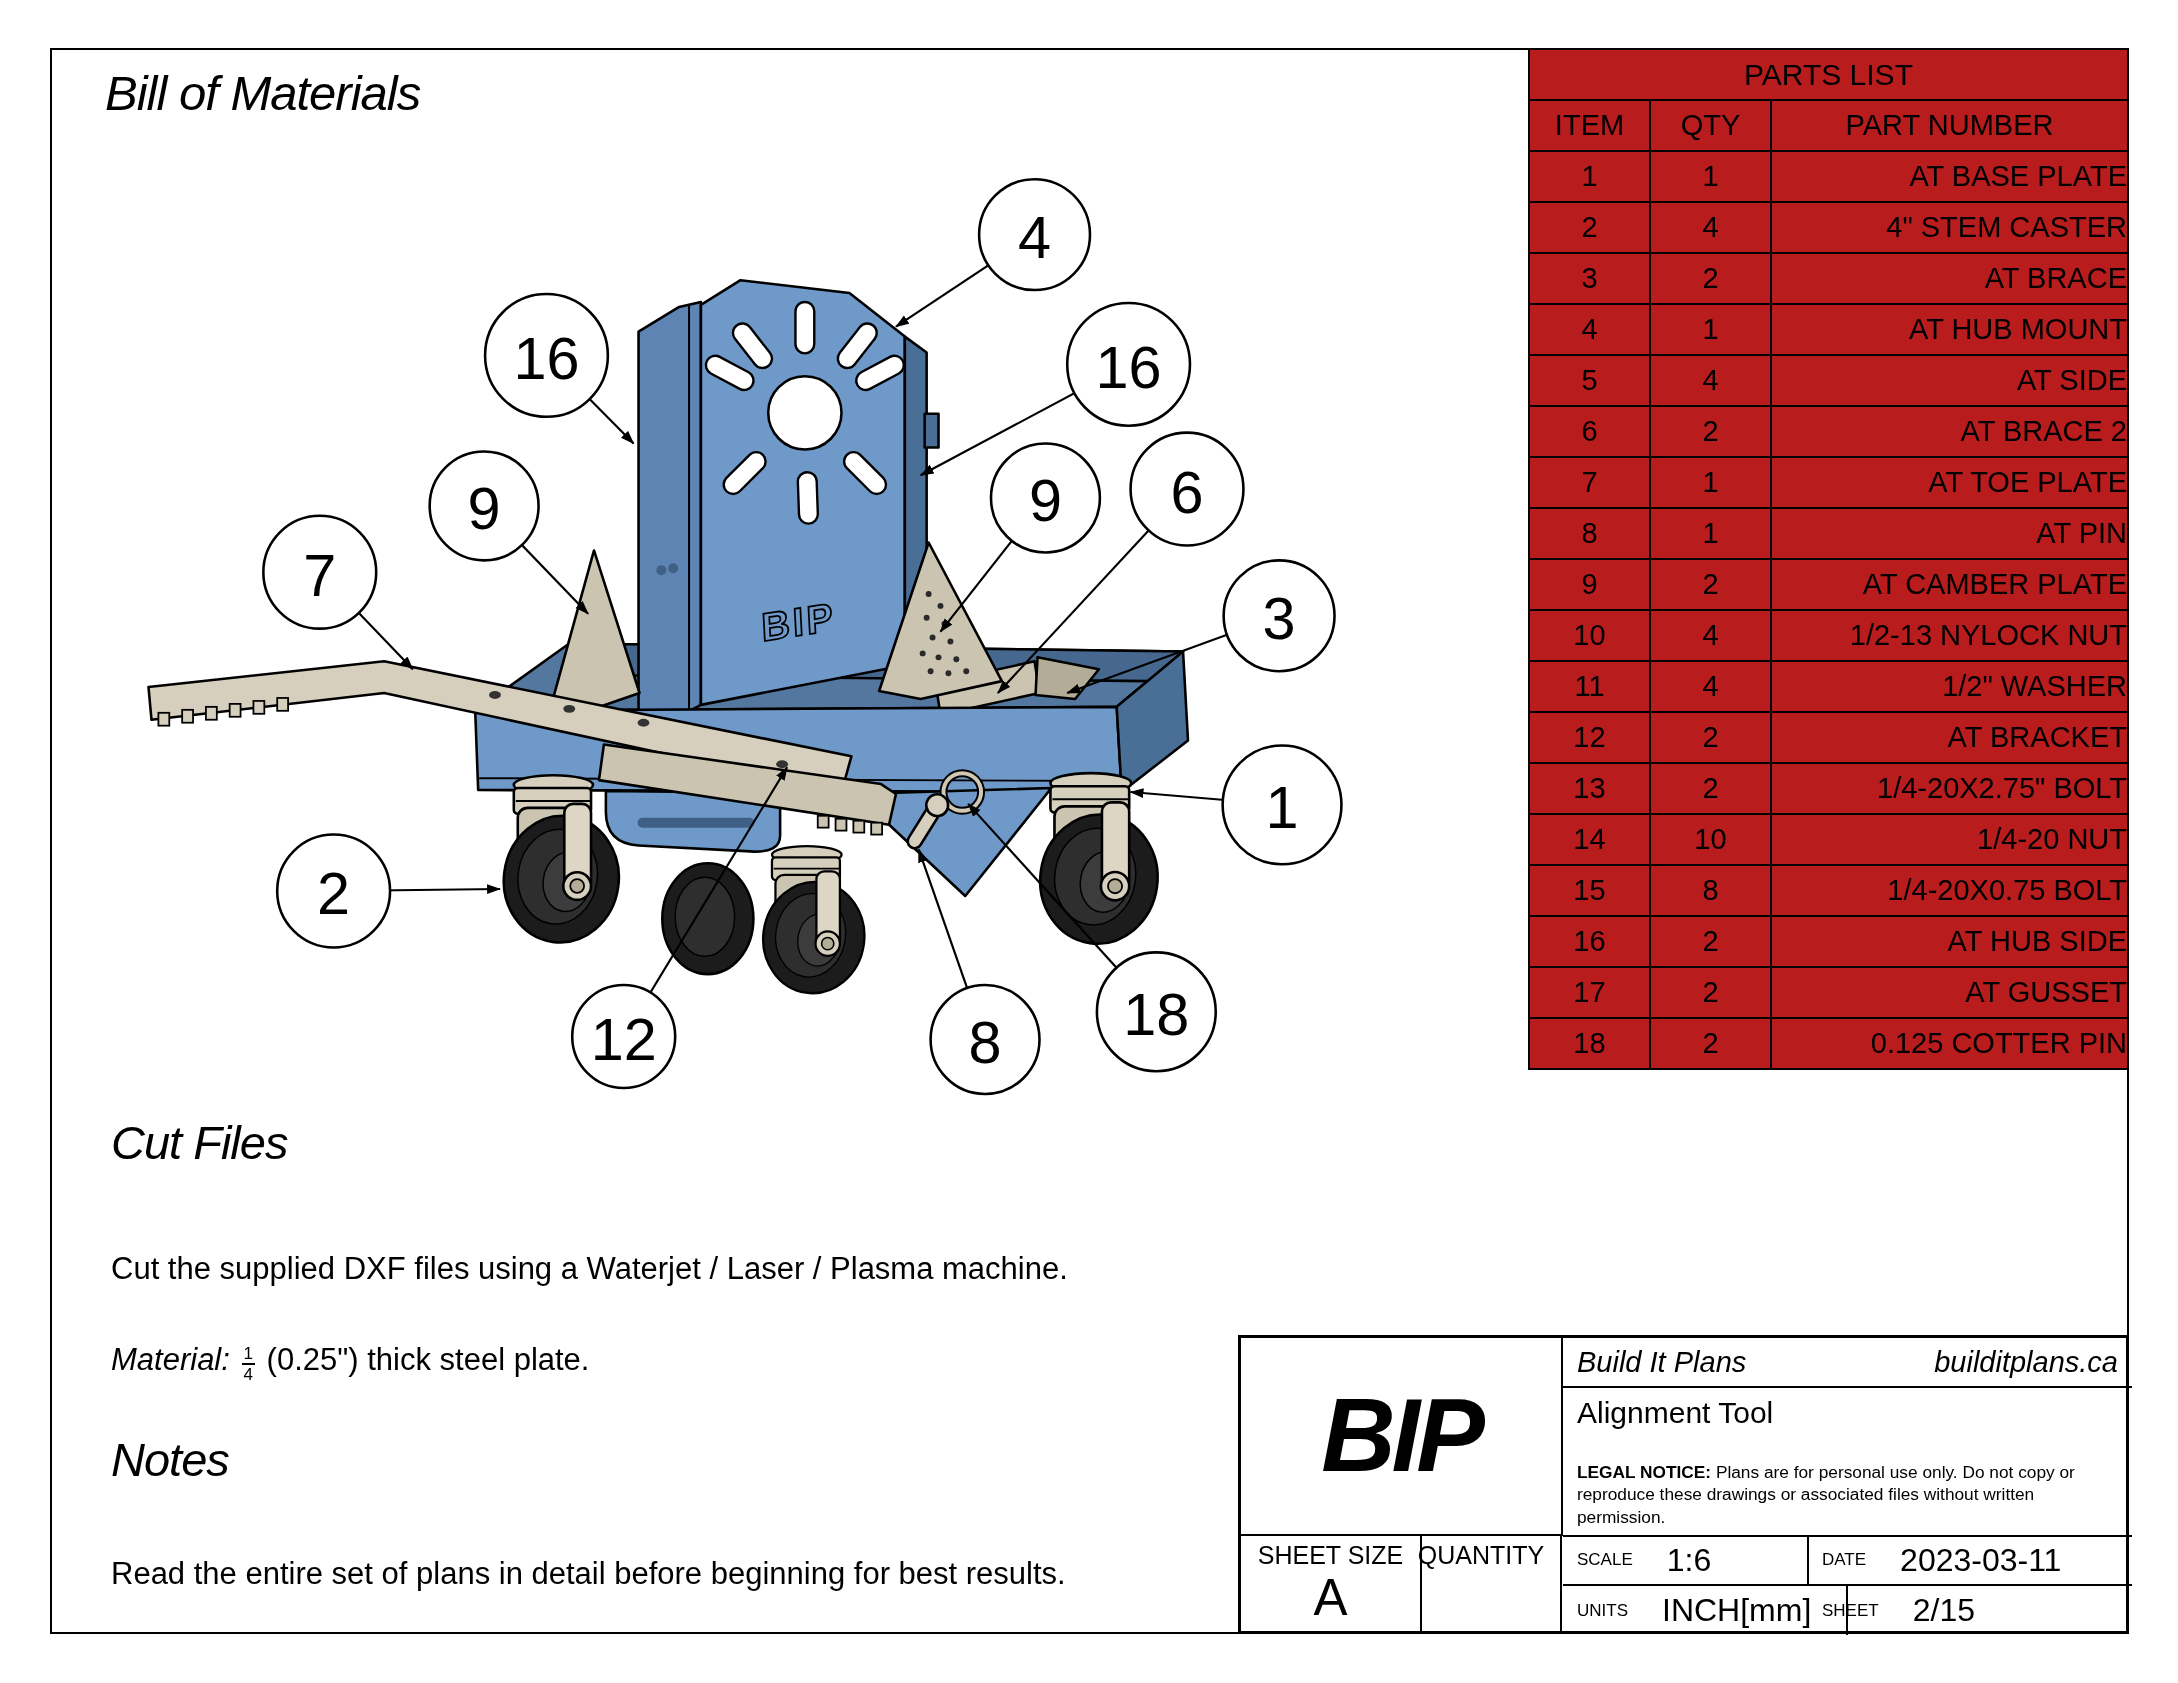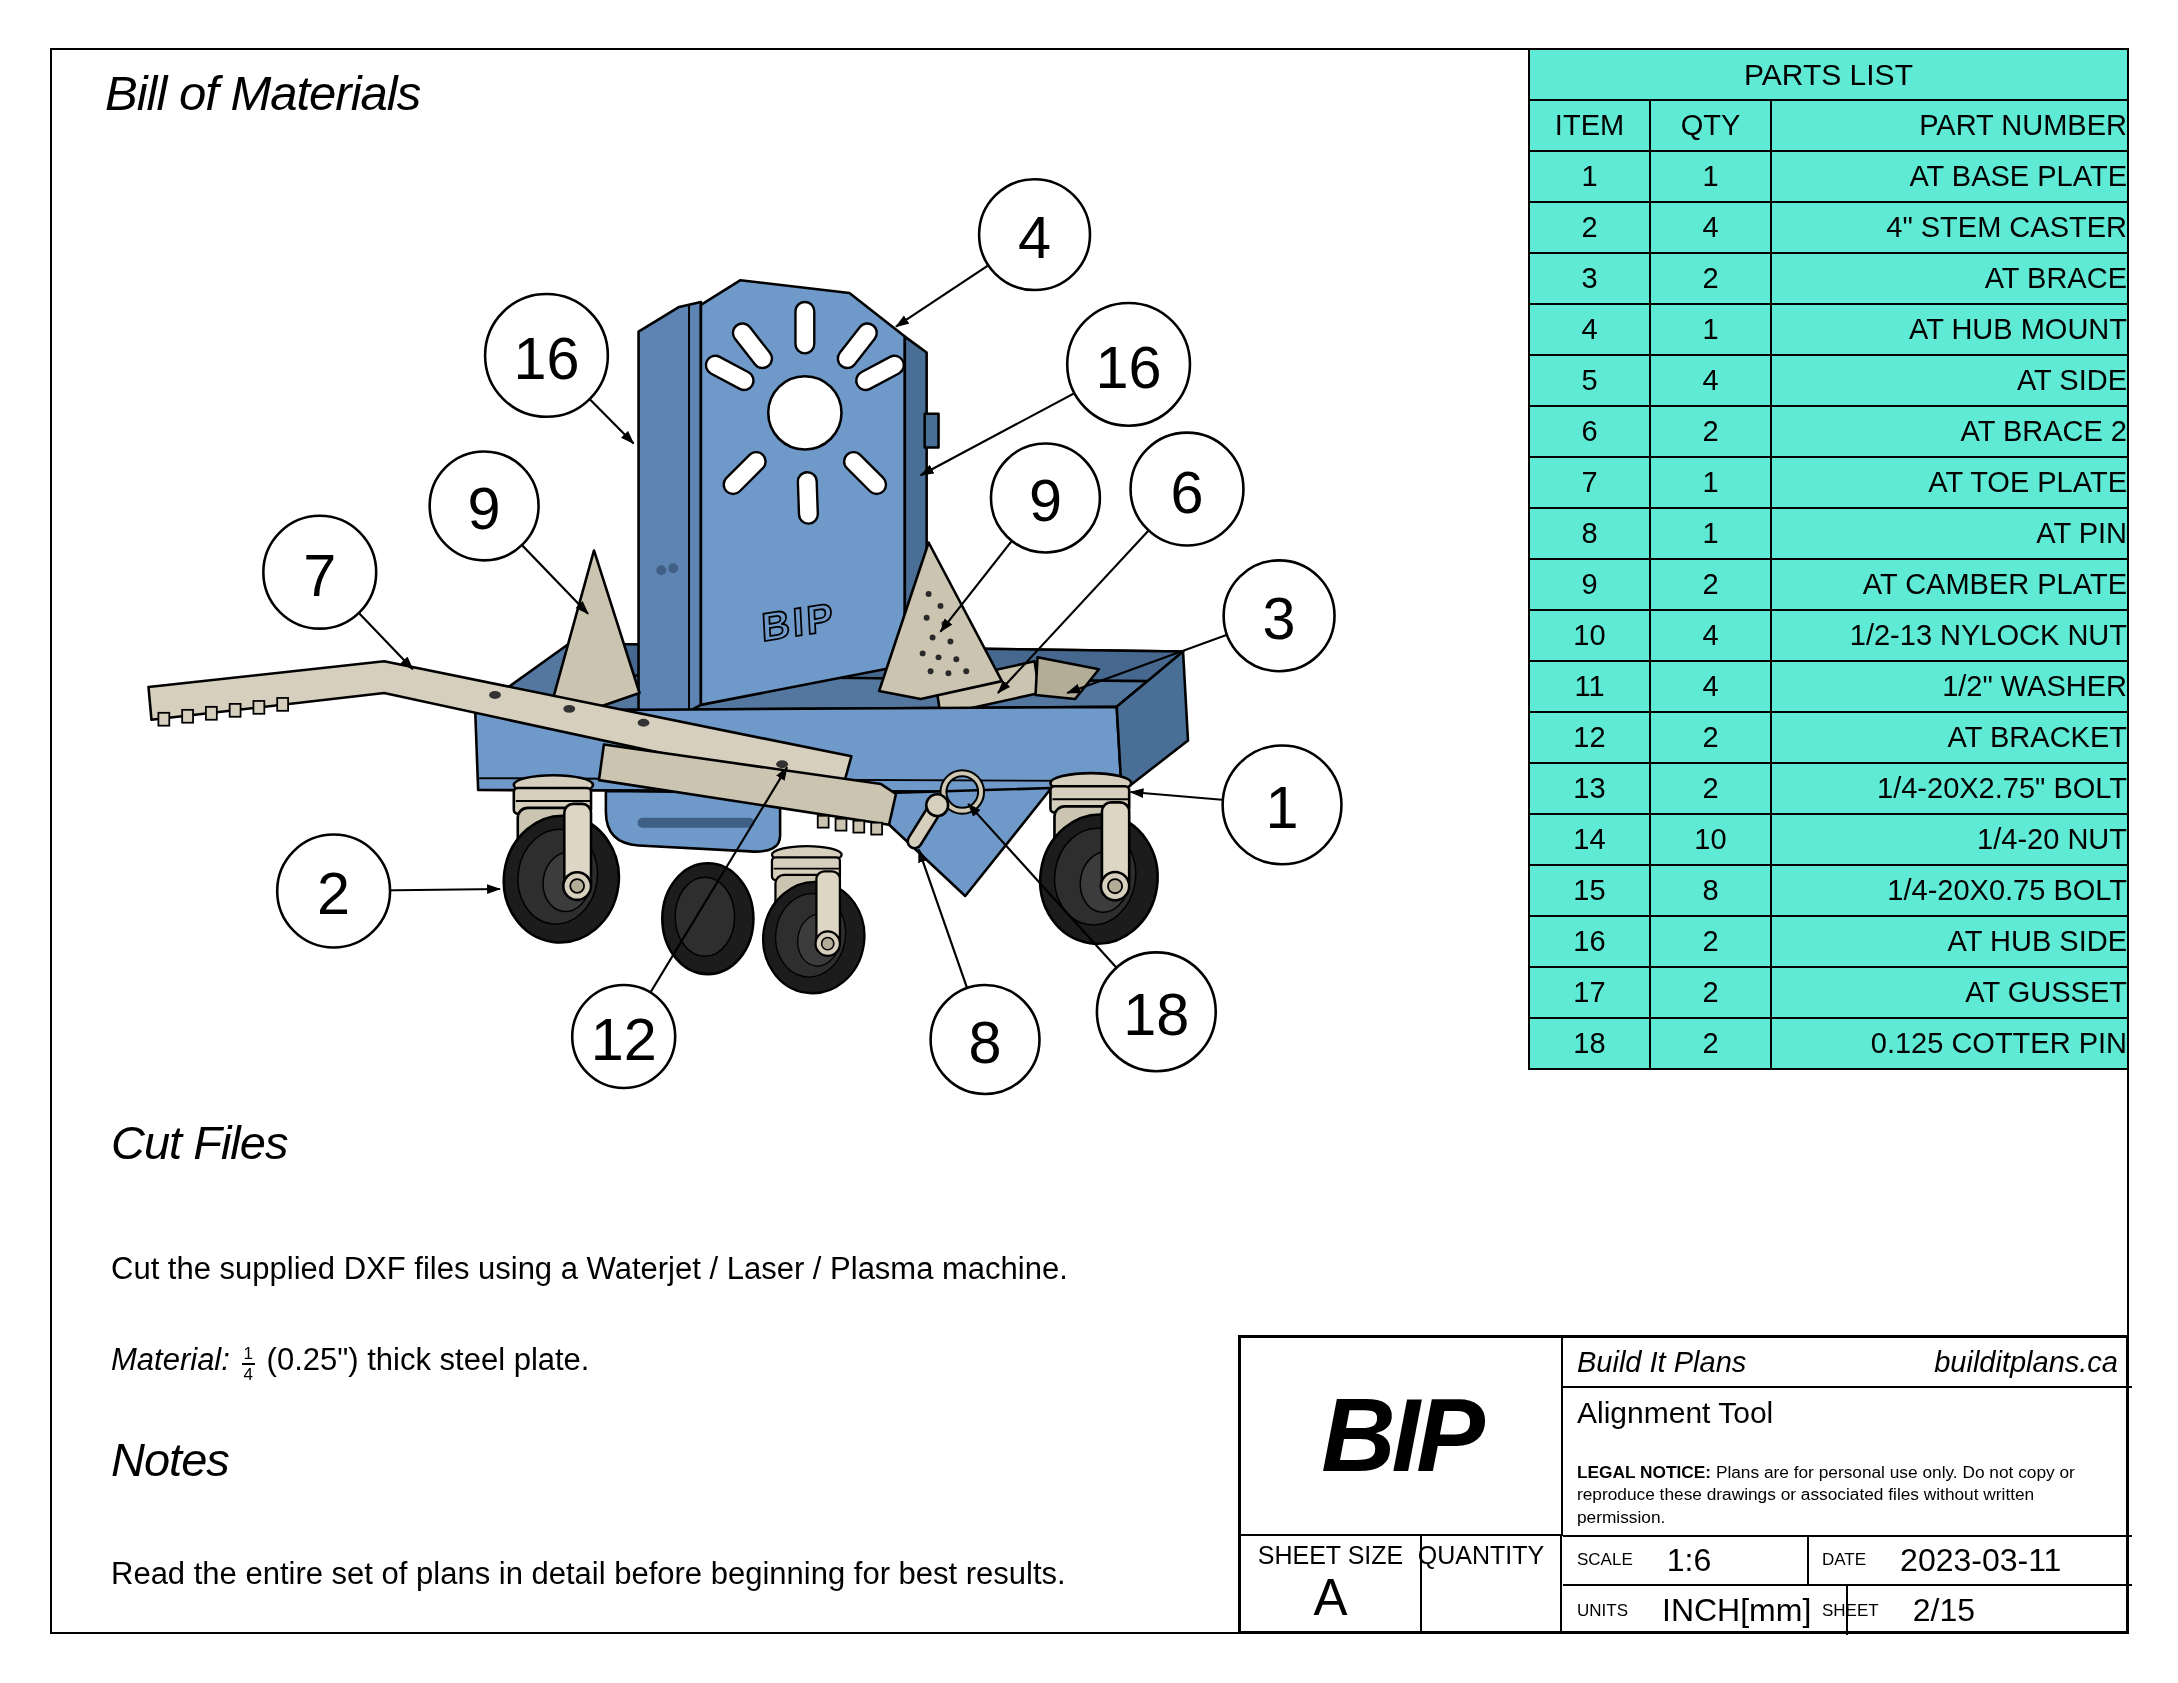--- a/index.html
+++ b/index.html
@@ -12,30 +12,30 @@
   .bom-title{left:105px;top:65px;font-size:49px;font-style:italic;letter-spacing:-1px;}
   .cut-heading{left:111px;top:1115px;font-size:47px;font-style:italic;letter-spacing:-1px;}
   .cut-body{left:111px;top:1251px;font-size:31px;}
   .material-line{left:111px;top:1342px;font-size:31px;}
   .notes-heading{left:111px;top:1432px;font-size:47px;font-style:italic;letter-spacing:-1px;}
   .notes-body{left:111px;top:1556px;font-size:31px;}
   .frac{display:inline-block;text-align:center;vertical-align:-10px;line-height:1;margin:0 3px;}
   .frac .fn{display:block;font-size:17px;border-bottom:2px solid #000;padding:0 2px 1px;}
   .frac .fd{display:block;font-size:17px;padding-top:1px;}
   
-  .ptable{left:1528px;top:48px;width:601px;border:2.5px solid #000;background:#5eead4;font-size:29px;}
+  .ptable{left:1528px;top:48px;width:601px;border:2.5px solid #000;background:#b91c1c;font-size:29px;}
   .pt-title{height:49px;line-height:49px;text-align:center;font-size:30px;border-bottom:2.5px solid #000;}
   .pt-head{display:grid;grid-template-columns:121px 121px 1fr;height:49px;border-bottom:2.5px solid #000;}
   .pt-head .ptd{line-height:49px;}
   .ptr{display:grid;grid-template-columns:121px 121px 1fr;height:49px;border-bottom:2.5px solid #000;}
   .ptr:last-child{border-bottom:none;}
   .ptd{line-height:49px;text-align:center;overflow:hidden;white-space:nowrap;}
   .ptd.c0,.ptd.c1{border-right:2.5px solid #000;}
   .ptd.c2{text-align:right;padding-left:13px;}
-  .pt-head .ptd.c2{padding-left:0;}
+  .pt-head .ptd.c2{text-align:center;padding-left:0;}
   
   .tb{left:1238px;top:1335px;width:891px;height:299px;border:3px solid #000;background:#fff;}
   .tb .cell{position:absolute;box-sizing:border-box;}
   .tb-logo{left:0;top:0;width:322px;height:198px;border-right:2.5px solid #000;border-bottom:2.5px solid #000;
            display:flex;align-items:center;justify-content:center;}
   .tb-logo span{font-size:103px;font-weight:bold;font-style:italic;letter-spacing:-4px;}
   .tb-company{left:322px;top:0;width:569px;height:50px;border-bottom:2.5px solid #000;
               display:flex;align-items:center;justify-content:space-between;padding:0 14px;font-size:29px;font-style:italic;}
   .tb-titlecell{left:322px;top:50px;width:569px;height:149px;border-bottom:2.5px solid #000;padding:8px 14px;}
   .tb-drawtitle{font-size:30px;}

